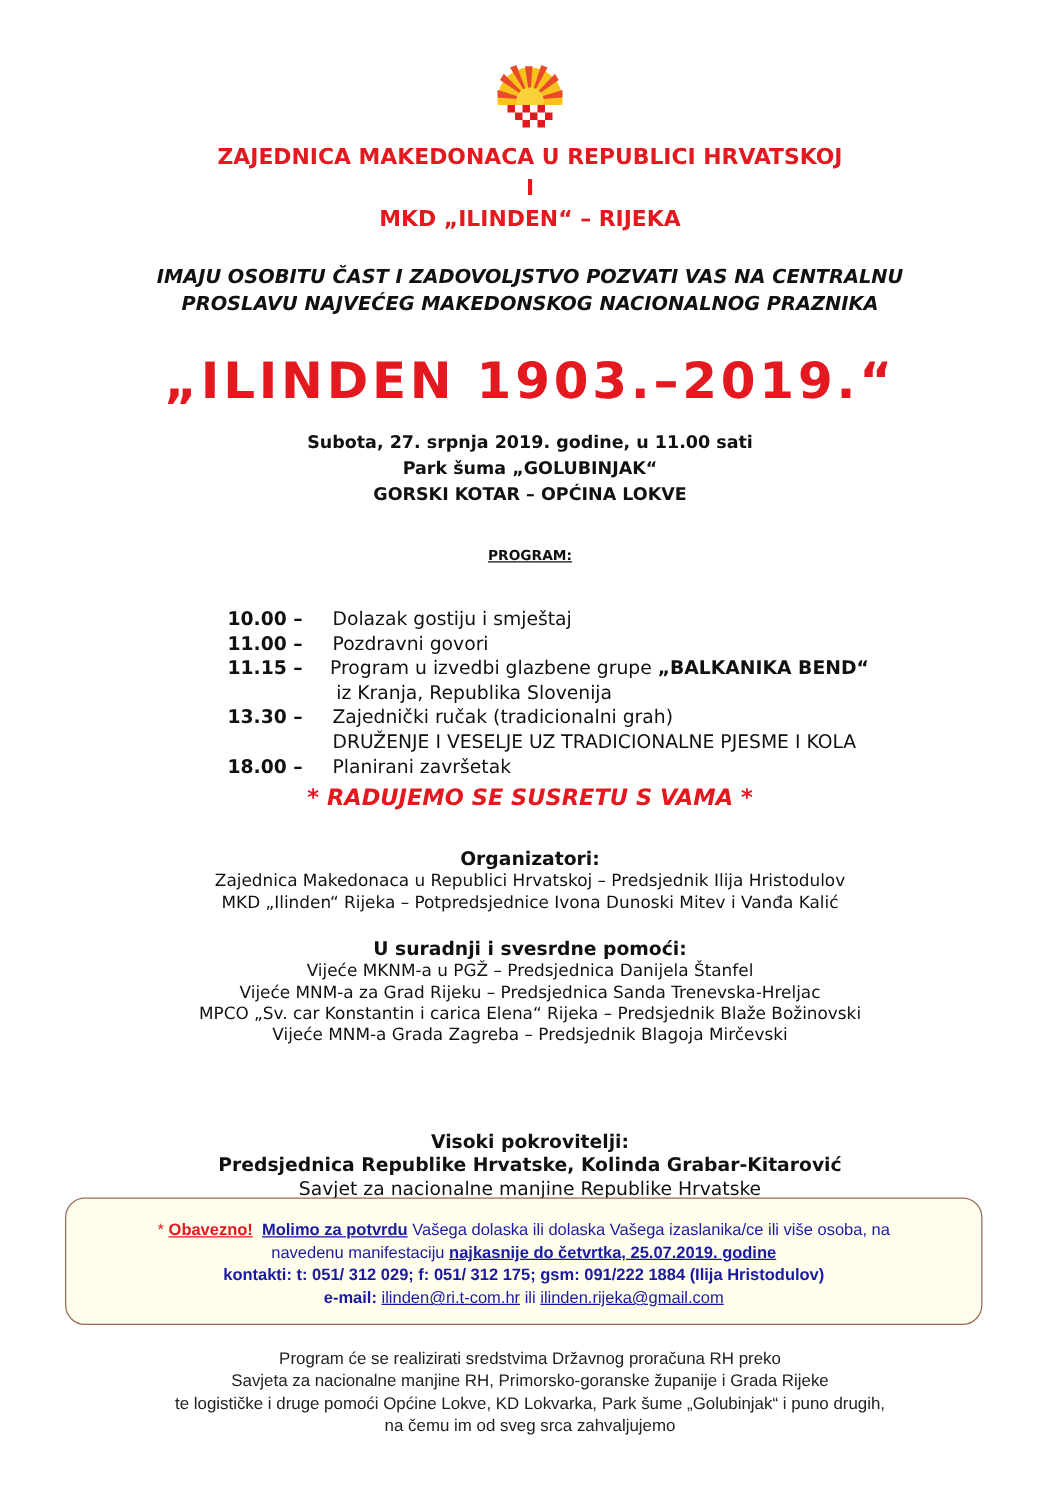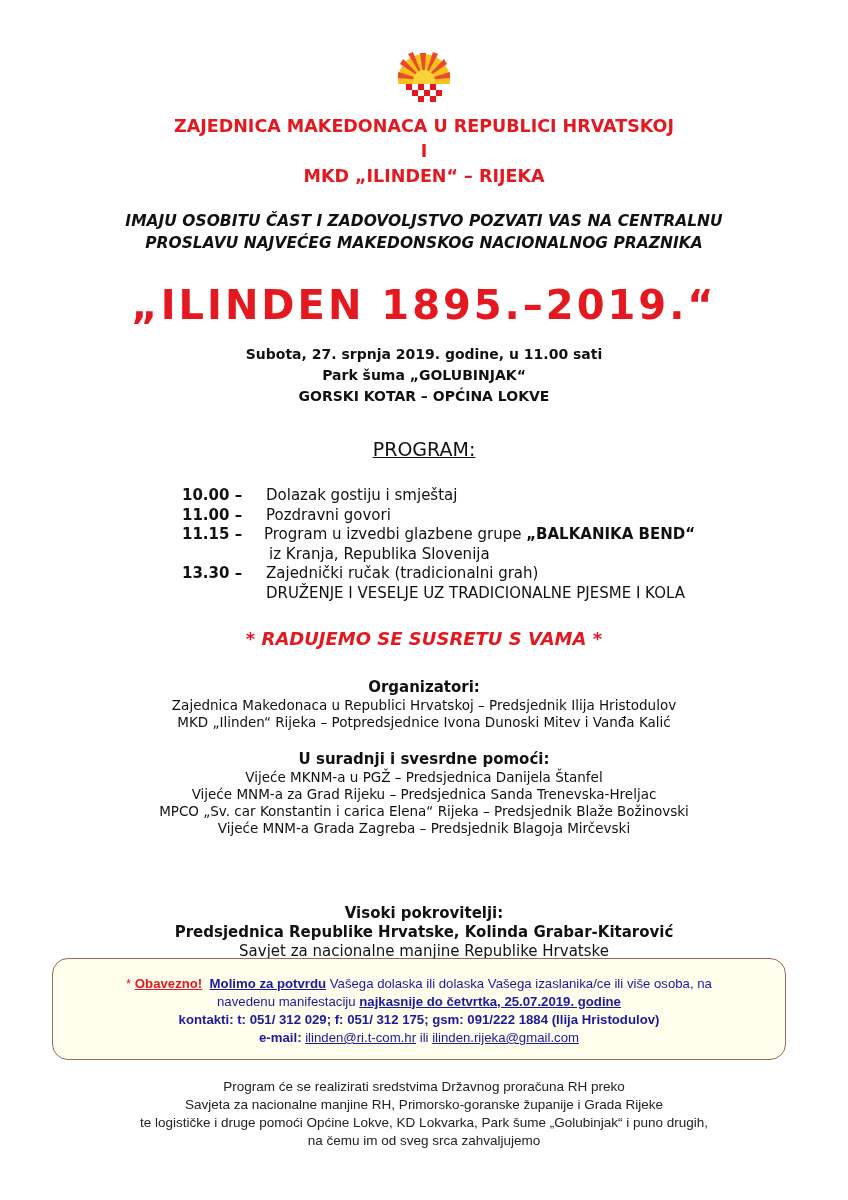--- a/index.html
+++ b/index.html
@@ -17,21 +17,21 @@
     font-family: "DejaVu Sans", sans-serif;
   }
   .invite {
     font-weight: bold; font-style: italic; font-size: 15.5px; line-height: 22px;
   }
   .big-title {
     color: #e3191f; font-weight: bold; font-size: 40px; letter-spacing: 3px;
     font-family: "DejaVu Sans", sans-serif;
   }
   .event-info { font-weight: bold; font-size: 14px; line-height: 21px; }
-  .program-heading { font-weight: normal; font-size: 19px; text-decoration: underline; }
+  .program-heading { font-weight: bold; font-size: 11px; text-decoration: underline; }
 
   .program { position: absolute; left: 182px; top: 470px; font-size: 15px; line-height: 19.6px; margin-top: 16px; }
   .prog-row { display: flex; white-space: nowrap; }
   .prog-time { width: 84px; font-weight: bold; }
   .prog-desc b { font-weight: bold; }
   .prog-row.cont .prog-time { width: 87px; }
 
   .slogan { color: #e3191f; font-weight: bold; font-style: italic; font-size: 18px; }
 
   .sec-head { font-weight: bold; font-size: 15px; line-height: 19px; }
@@ -94,21 +94,21 @@
   <div>ZAJEDNICA MAKEDONACA U REPUBLICI HRVATSKOJ</div>
   <div>I</div>
   <div>MKD „ILINDEN“ – RIJEKA</div>
 </div>
 
 <div class="abs center invite" style="top:210px;">
   <div>IMAJU OSOBITU ČAST I ZADOVOLJSTVO POZVATI VAS NA CENTRALNU</div>
   <div>PROSLAVU NAJVEĆEG MAKEDONSKOG NACIONALNOG PRAZNIKA</div>
 </div>
 
-<div class="abs center big-title" style="top:282px;">„ILINDEN 1895.–2019.“</div>
+<div class="abs center big-title" style="top:282px;">„ILINDEN 1903.–2019.“</div>
 
 <div class="abs center event-info" style="top:344px;">
   <div>Subota, 27. srpnja 2019. godine, u 11.00 sati</div>
   <div>Park šuma „GOLUBINJAK“</div>
   <div>GORSKI KOTAR – OPĆINA LOKVE</div>
 </div>
 
 <div class="abs center program-heading" style="top:438px;">PROGRAM:</div>
 
 <div class="program">
@@ -128,20 +128,24 @@
     <span class="prog-time"></span>
     <span class="prog-desc">iz Kranja, Republika Slovenija</span>
   </div>
   <div class="prog-row">
     <span class="prog-time">13.30 –</span>
     <span class="prog-desc">Zajednički ručak (tradicionalni grah)</span>
   </div>
   <div class="prog-row">
     <span class="prog-time"></span>
     <span class="prog-desc">DRUŽENJE I VESELJE UZ TRADICIONALNE PJESME I KOLA</span>
+  </div>
+  <div class="prog-row">
+    <span class="prog-time">18.00 –</span>
+    <span class="prog-desc">Planirani završetak</span>
   </div>
 </div>
 
 <div class="abs center slogan" style="top:628px;">* RADUJEMO SE SUSRETU S VAMA *</div>
 
 <div class="abs center" style="top:678px;">
   <div class="sec-head">Organizatori:</div>
   <div class="sec-line">Zajednica Makedonaca u Republici Hrvatskoj – Predsjednik Ilija Hristodulov</div>
   <div class="sec-line">MKD „Ilinden“ Rijeka – Potpredsjednice Ivona Dunoski Mitev i Vanđa Kalić</div>
 </div>

